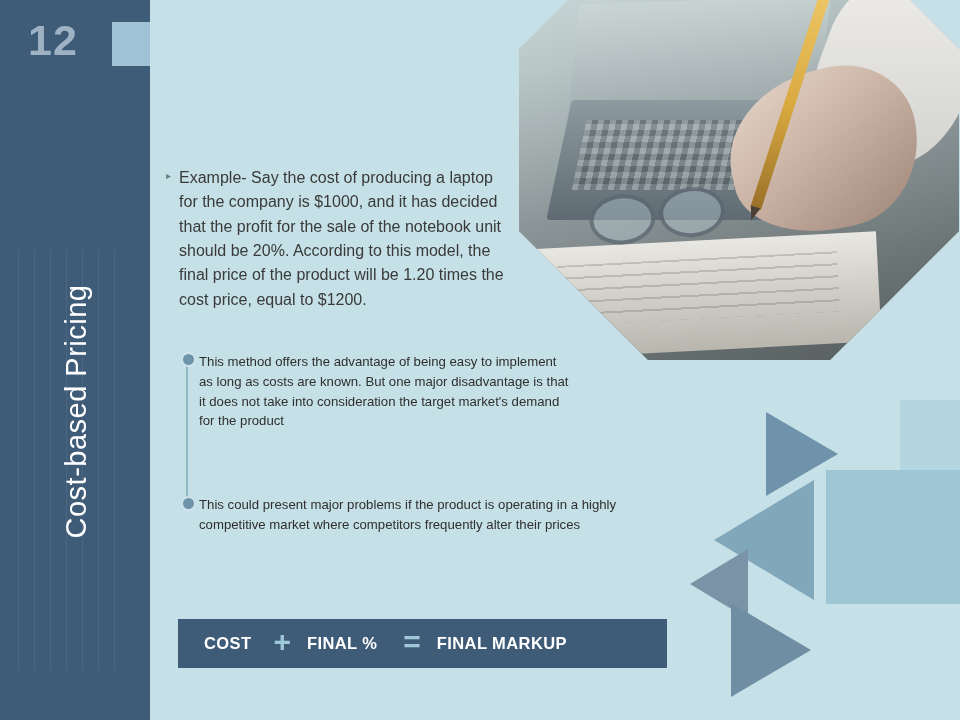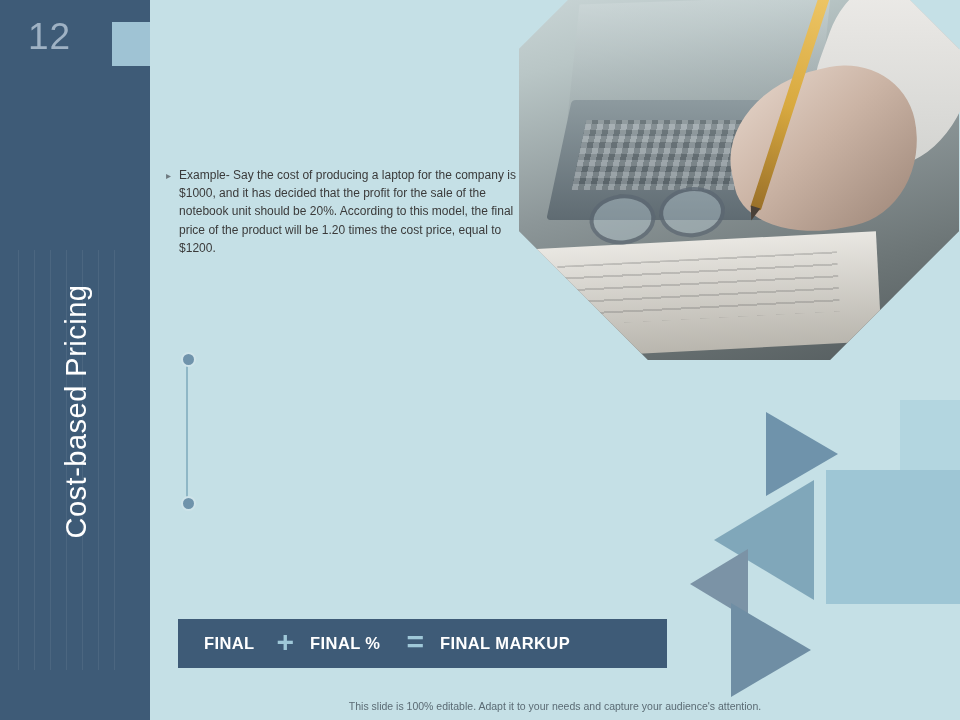--- a/index.html
+++ b/index.html
@@ -38,23 +38,23 @@
     position: absolute;
     top: 0;
     width: 1px;
     height: 420px;
     background: rgba(255,255,255,0.07);
   }
   .page-number {
     position: absolute;
     left: 28px;
     top: 16px;
-    font-size: 37px;
+    font-size: 43px;
     color: #9fb2c4;
-    font-weight: 400;
+    font-weight: 700;
     letter-spacing: 1px;
   }
   .accent-block {
     position: absolute;
     left: 112px;
     top: 22px;
     width: 38px;
     height: 44px;
     background: #9fc3d4;
   }
@@ -244,21 +244,21 @@
     width: 350px;
     display: flex;
   }
   .bullet-example .marker {
     color: #6f7a80;
     font-size: 10px;
     line-height: 20px;
     margin-right: 8px;
   }
   .bullet-example .text {
-    font-size: 12px;
+    font-size: 16px;
     color: #3a3a3a;
     line-height: 1.52;
   }
 
   .timeline {
     position: absolute;
     left: 186px;
     top: 358px;
     width: 2px;
     height: 148px;
@@ -387,23 +387,24 @@
 
 
   <div class="bullet-example">
     <span class="marker">▸</span>
     <span class="text">Example- Say the cost of producing a laptop for the company is $1000, and it has decided that the profit for the sale of the notebook unit should be 20%. According to this model, the final price of the product will be 1.20 times the cost price, equal to $1200.</span>
   </div>
 
   <div class="timeline"></div>
   <div class="dot dot-1"></div>
   <div class="dot dot-2"></div>
+  <div class="para para-1">This method offers the advantage of being easy to implement as long as costs are known. But one major disadvantage is that it does not take into consideration the target market's demand for the product</div>
+  <div class="para para-2">This could present major problems if the product is operating in a highly competitive market where competitors frequently alter their prices</div>
 
   <div class="formula">
-    <span class="term f-cost">FINAL</span>
+    <span class="term f-cost">COST</span>
     <span class="f-plus">+</span>
     <span class="term f-markup">FINAL %</span>
     <span class="f-equals">=</span>
     <span class="term f-final">FINAL MARKUP</span>
   </div>
 
-  <div class="footer-note">This slide is 100% editable. Adapt it to your needs and capture your audience's attention.</div>
 </div>
 
 </body></html>

